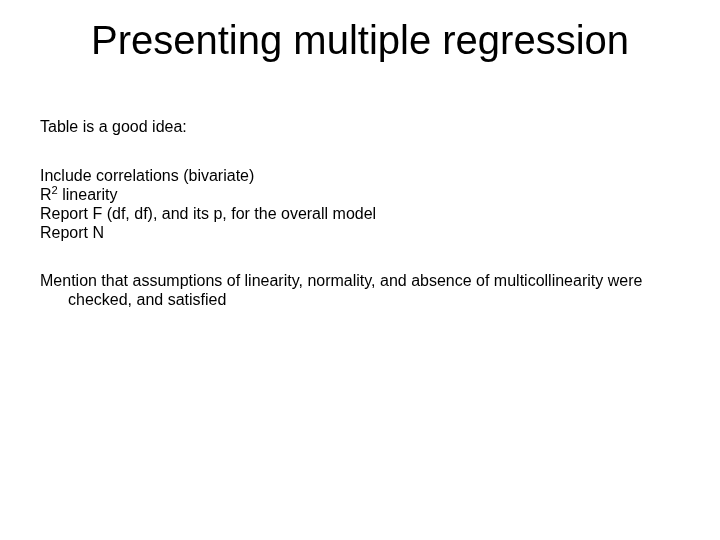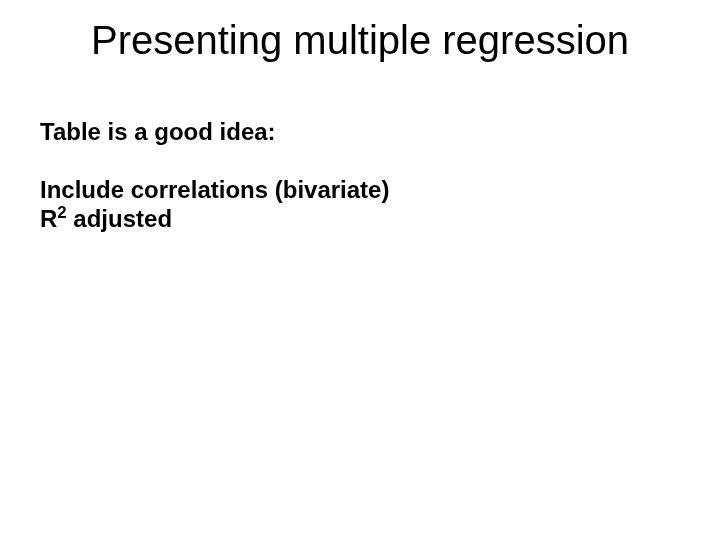--- a/index.html
+++ b/index.html
@@ -25,23 +25,22 @@
     text-align: center;
     font-size: 40px;
     font-weight: 400;
     letter-spacing: 0px;
   }
   .body {
     position: absolute;
     top: 118px;
     left: 40px;
     width: 640px;
-    font-size: 24px;
+    font-size: 16px;
     line-height: 1.18;
-    font-weight: bold;
   }
   .para {
     margin: 0 0 30px 0;
   }
   .para-last {
     margin: 0;
   }
   .list {
     margin: 16px 0 30px 0;
   }
@@ -65,20 +64,23 @@
 
   <div class="title">Presenting multiple regression</div>
 
   <div class="body">
 
     <p class="para">Table is a good idea:</p>
 
     <div class="list">
       <p class="list-line">Include correlations (bivariate)</p>
       <p class="list-line">
-        <span>R</span><sup>2</sup><span> adjusted</span>
+        <span>R</span><sup>2</sup><span> linearity</span>
       </p>
+      <p class="list-line">Report F (df, df), and its p, for the overall model</p>
+      <p class="list-line">Report N</p>
     </div>
 
+    <p class="para-last hang">Mention that assumptions of linearity, normality, and absence of multicollinearity were checked, and satisfied</p>
 
   </div>
 
 </div>
 
 </body></html>

